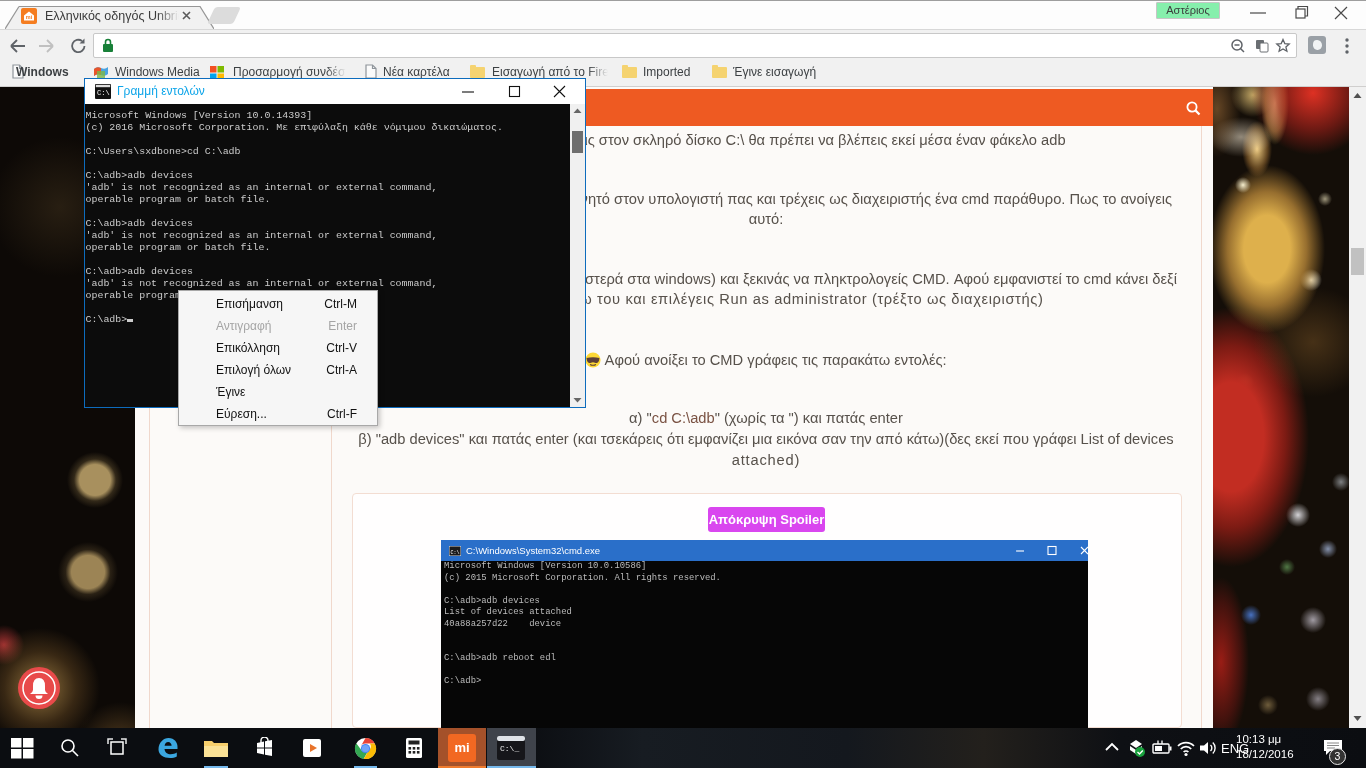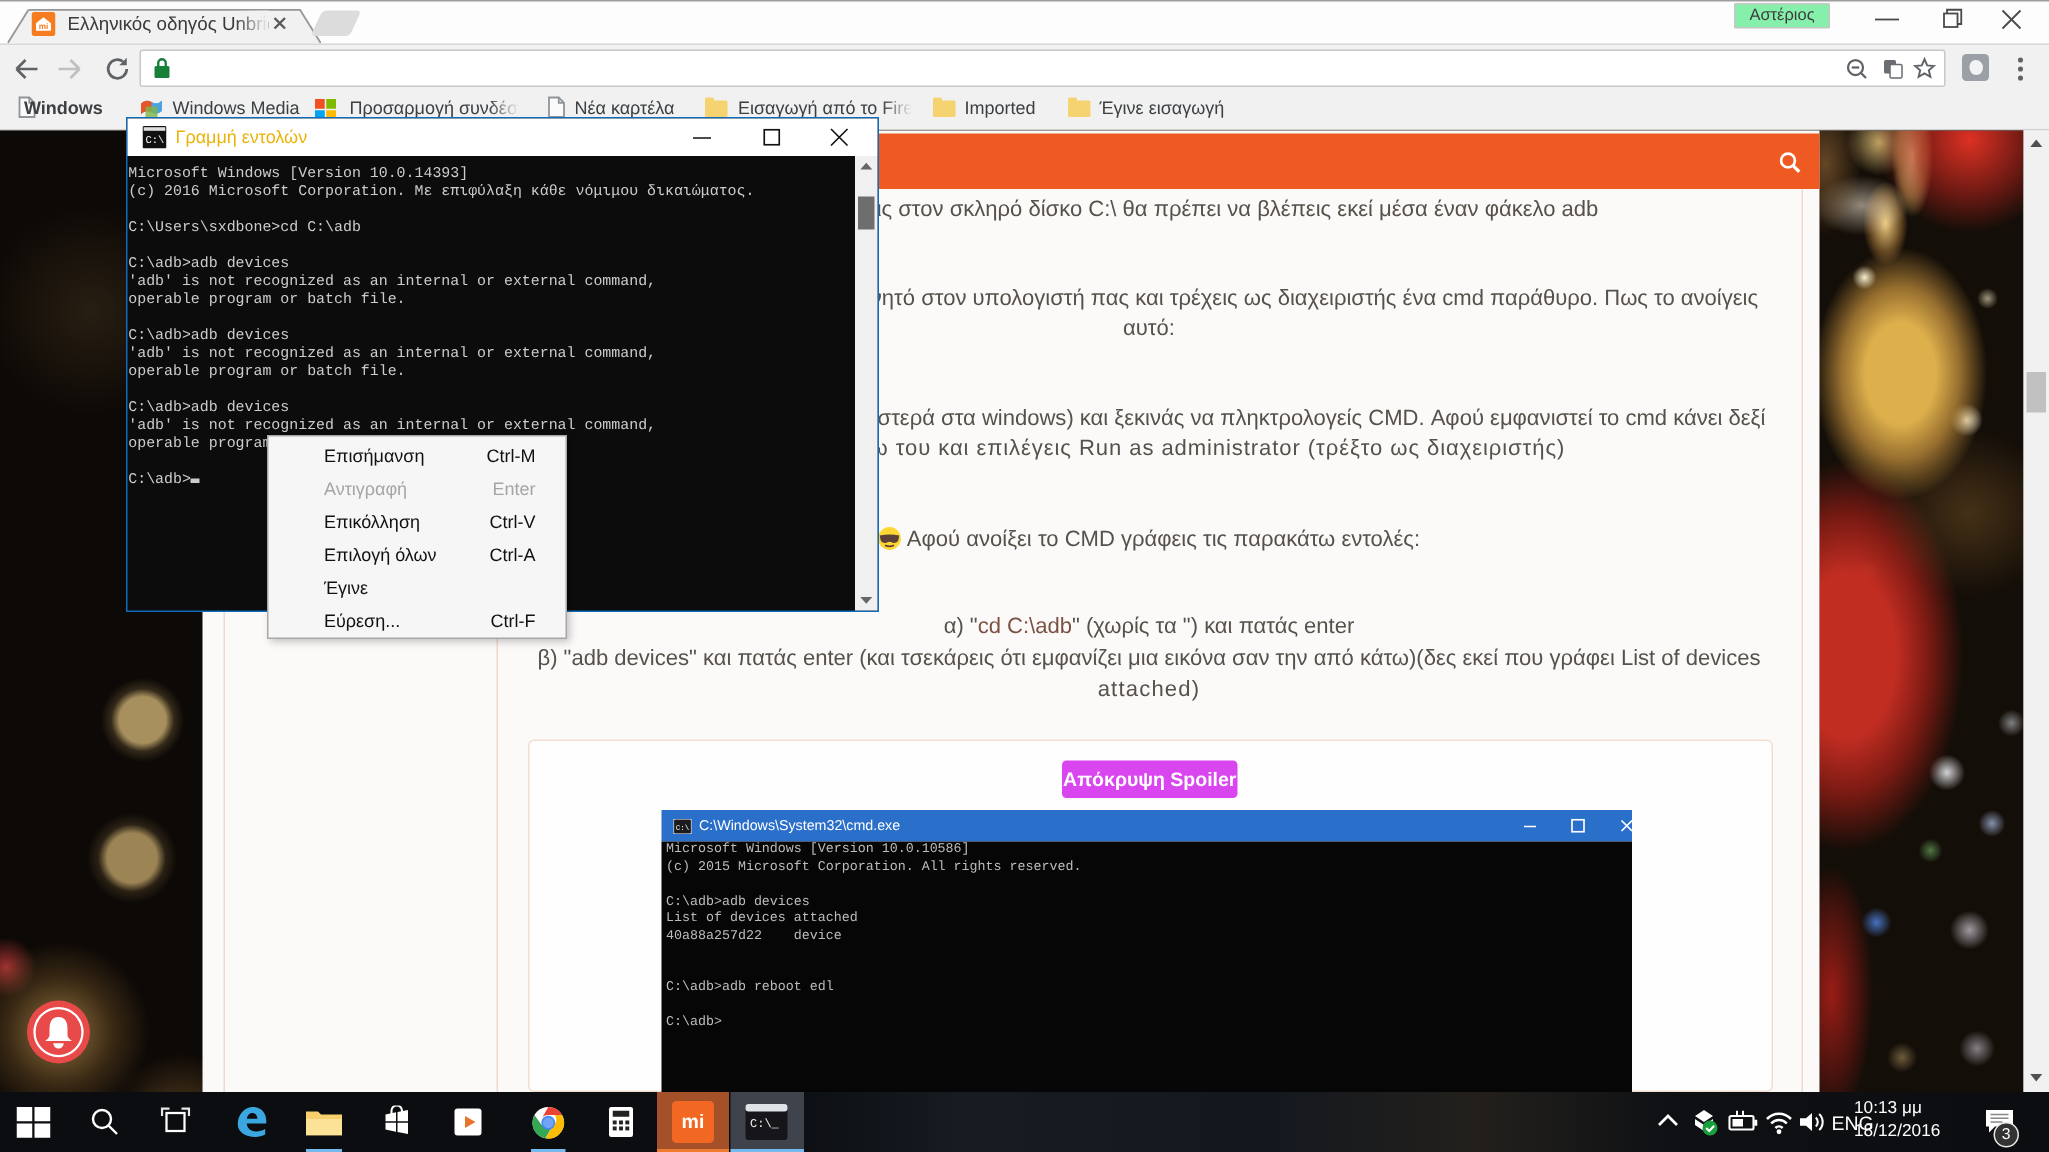--- a/index.html
+++ b/index.html
@@ -246,21 +246,21 @@
     </svg>
   <div class="abs" style="left:1351px;top:248px;width:13px;height:27px;background:#c1c1c1;"></div>
 
   <div class="abs" id="cmd">
     <div id="cmdtitle"></div>
     <svg class="abs" style="left:10px;top:5px" width="16" height="15">
       <rect x="0" y="0" width="16" height="15" rx="1" fill="#111"></rect>
       <rect x="0.8" y="0.8" width="14.4" height="2.4" fill="#ddd"></rect>
       <text x="2" y="11" font-size="7" fill="#fff" font-family="Liberation Mono">C:\</text>
     </svg>
-    <div class="abs" style="left:32px;top:5px;font-size:12px;color:#eab308;text-align:center;">Γραμμή εντολών</div>
+    <div class="abs" style="left:32px;top:5px;font-size:12px;color:#0ea5e9;text-align:center;">Γραμμή εντολών</div>
     <svg class="abs" style="left:361px;top:0" width="138" height="25">
       <path d="M16,13 L28,13" stroke="#111" stroke-width="1.1"></path>
       <rect x="63.5" y="7.5" width="10" height="10" fill="none" stroke="#111" stroke-width="1.1"></rect>
       <path d="M108,7 L119,18 M119,7 L108,18" stroke="#111" stroke-width="1.1"></path>
     </svg>
     <pre id="cmdpre">Microsoft Windows [Version 10.0.14393]
 (c) 2016 Microsoft Corporation. Με επιφύλαξη κάθε νόμιμου δικαιώματος.
 
 C:\Users\sxdbone&gt;cd C:\adb
 

